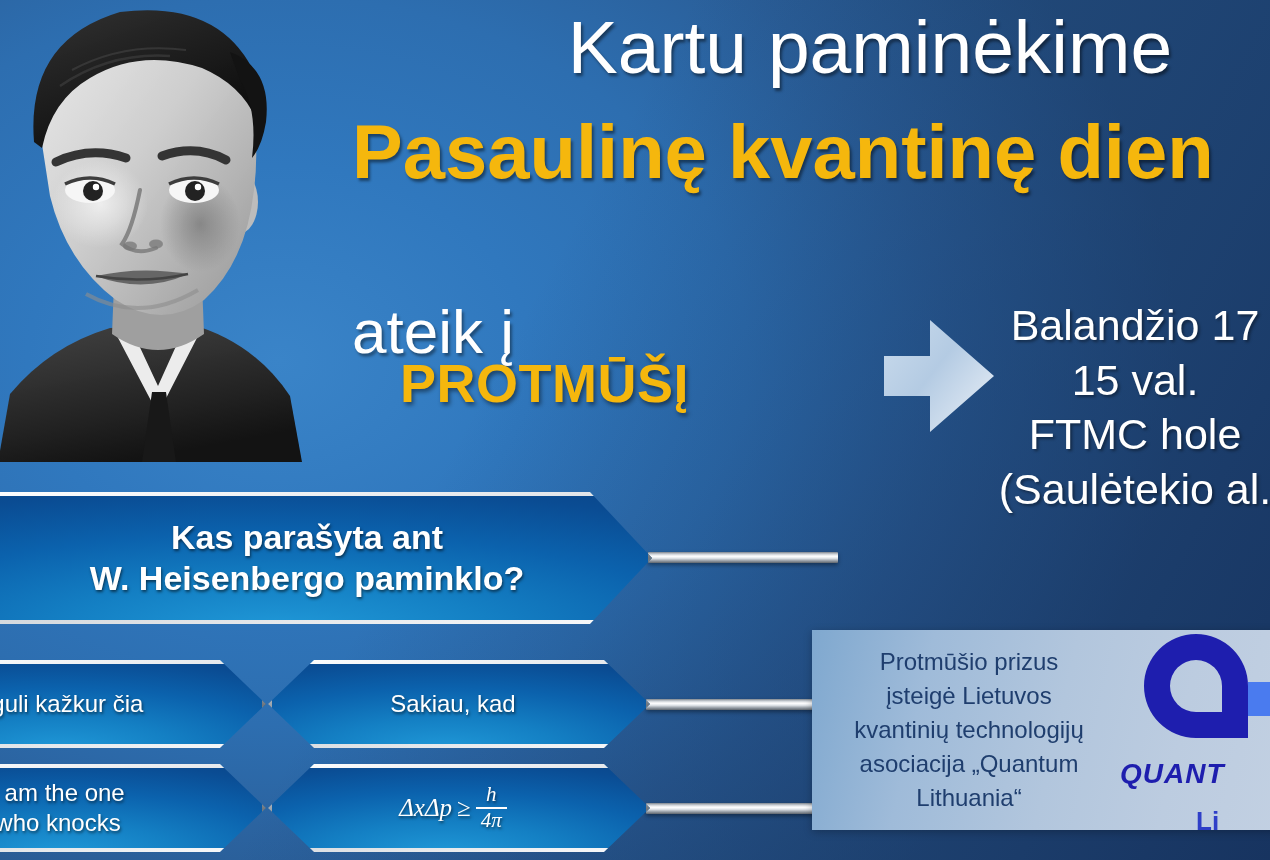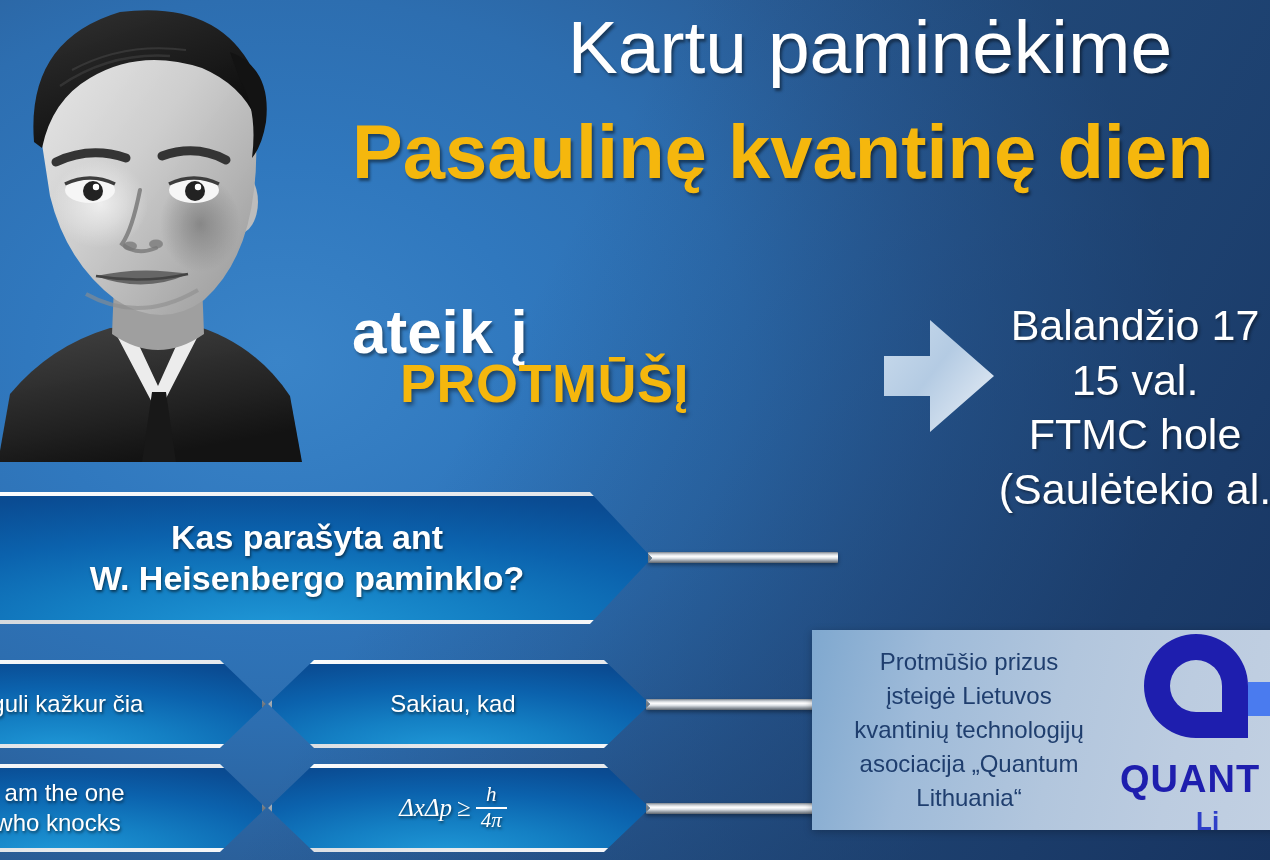--- a/index.html
+++ b/index.html
@@ -59,21 +59,21 @@
     white-space:nowrap;
     text-shadow:2px 3px 3px rgba(0,0,0,.45);
   }
 
   
   .ateik{
     position:absolute;
     left:352px; top:296px;
     font-size:62px;
     color:#FFFFFF;
-    font-weight:700;
+    font-weight:400;
     white-space:nowrap;
     text-shadow:2px 3px 3px rgba(0,0,0,.40);
   }
   .protmusi{
     position:absolute;
     left:400px; top:352px;
     font-size:54px;
     font-weight:700;
     color:#F5B70D;
     white-space:nowrap;
@@ -188,25 +188,26 @@
   }
   .logo-q{
     position:absolute;
     left:22px; top:0px;
     width:150px; height:112px;
   }
   .logo-q svg{ width:100%; height:100%; display:block; }
   .logo-word{
     position:absolute;
     left:10px; top:128px;
-    font-size:38px;
+    font-size:28px;
     font-weight:700;
     color:#1E1EAE;
     letter-spacing:1px;
     white-space:nowrap;
+    font-style:italic;
   }
   .logo-sub{
     position:absolute;
     left:86px; top:176px;
     font-size:26px;
     color:#2F3FC8;
     white-space:nowrap;
     font-weight:bold;
   }
 

